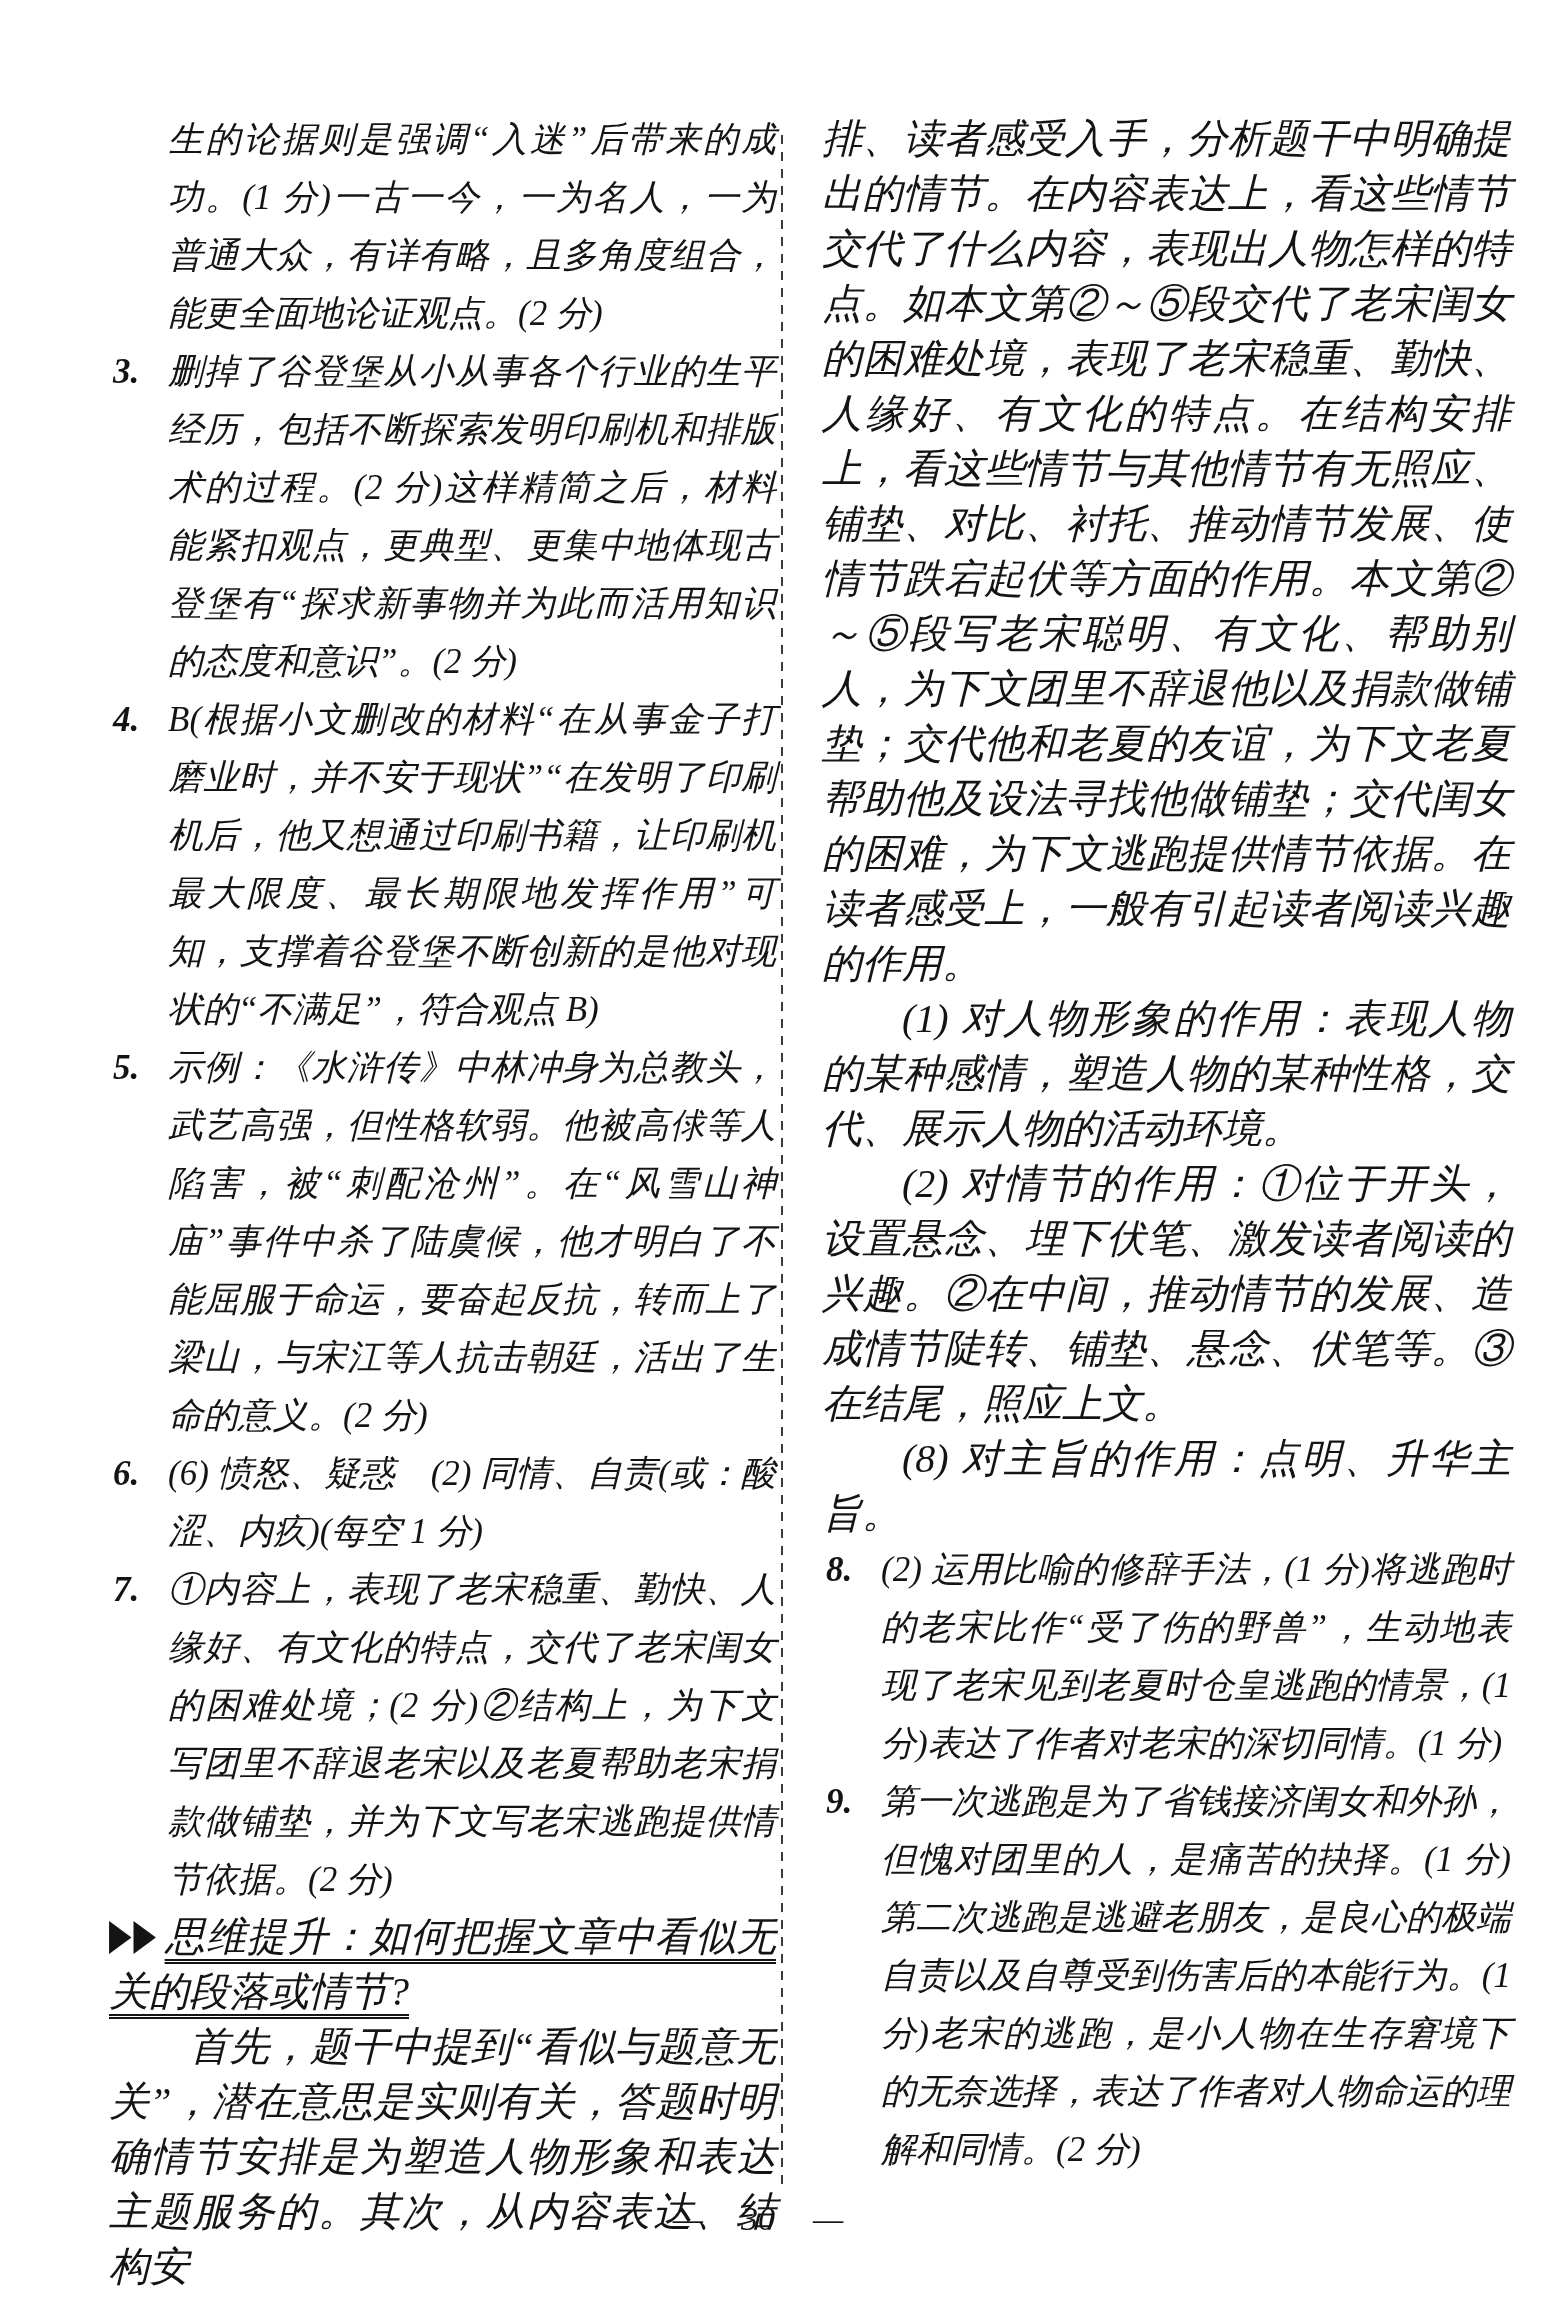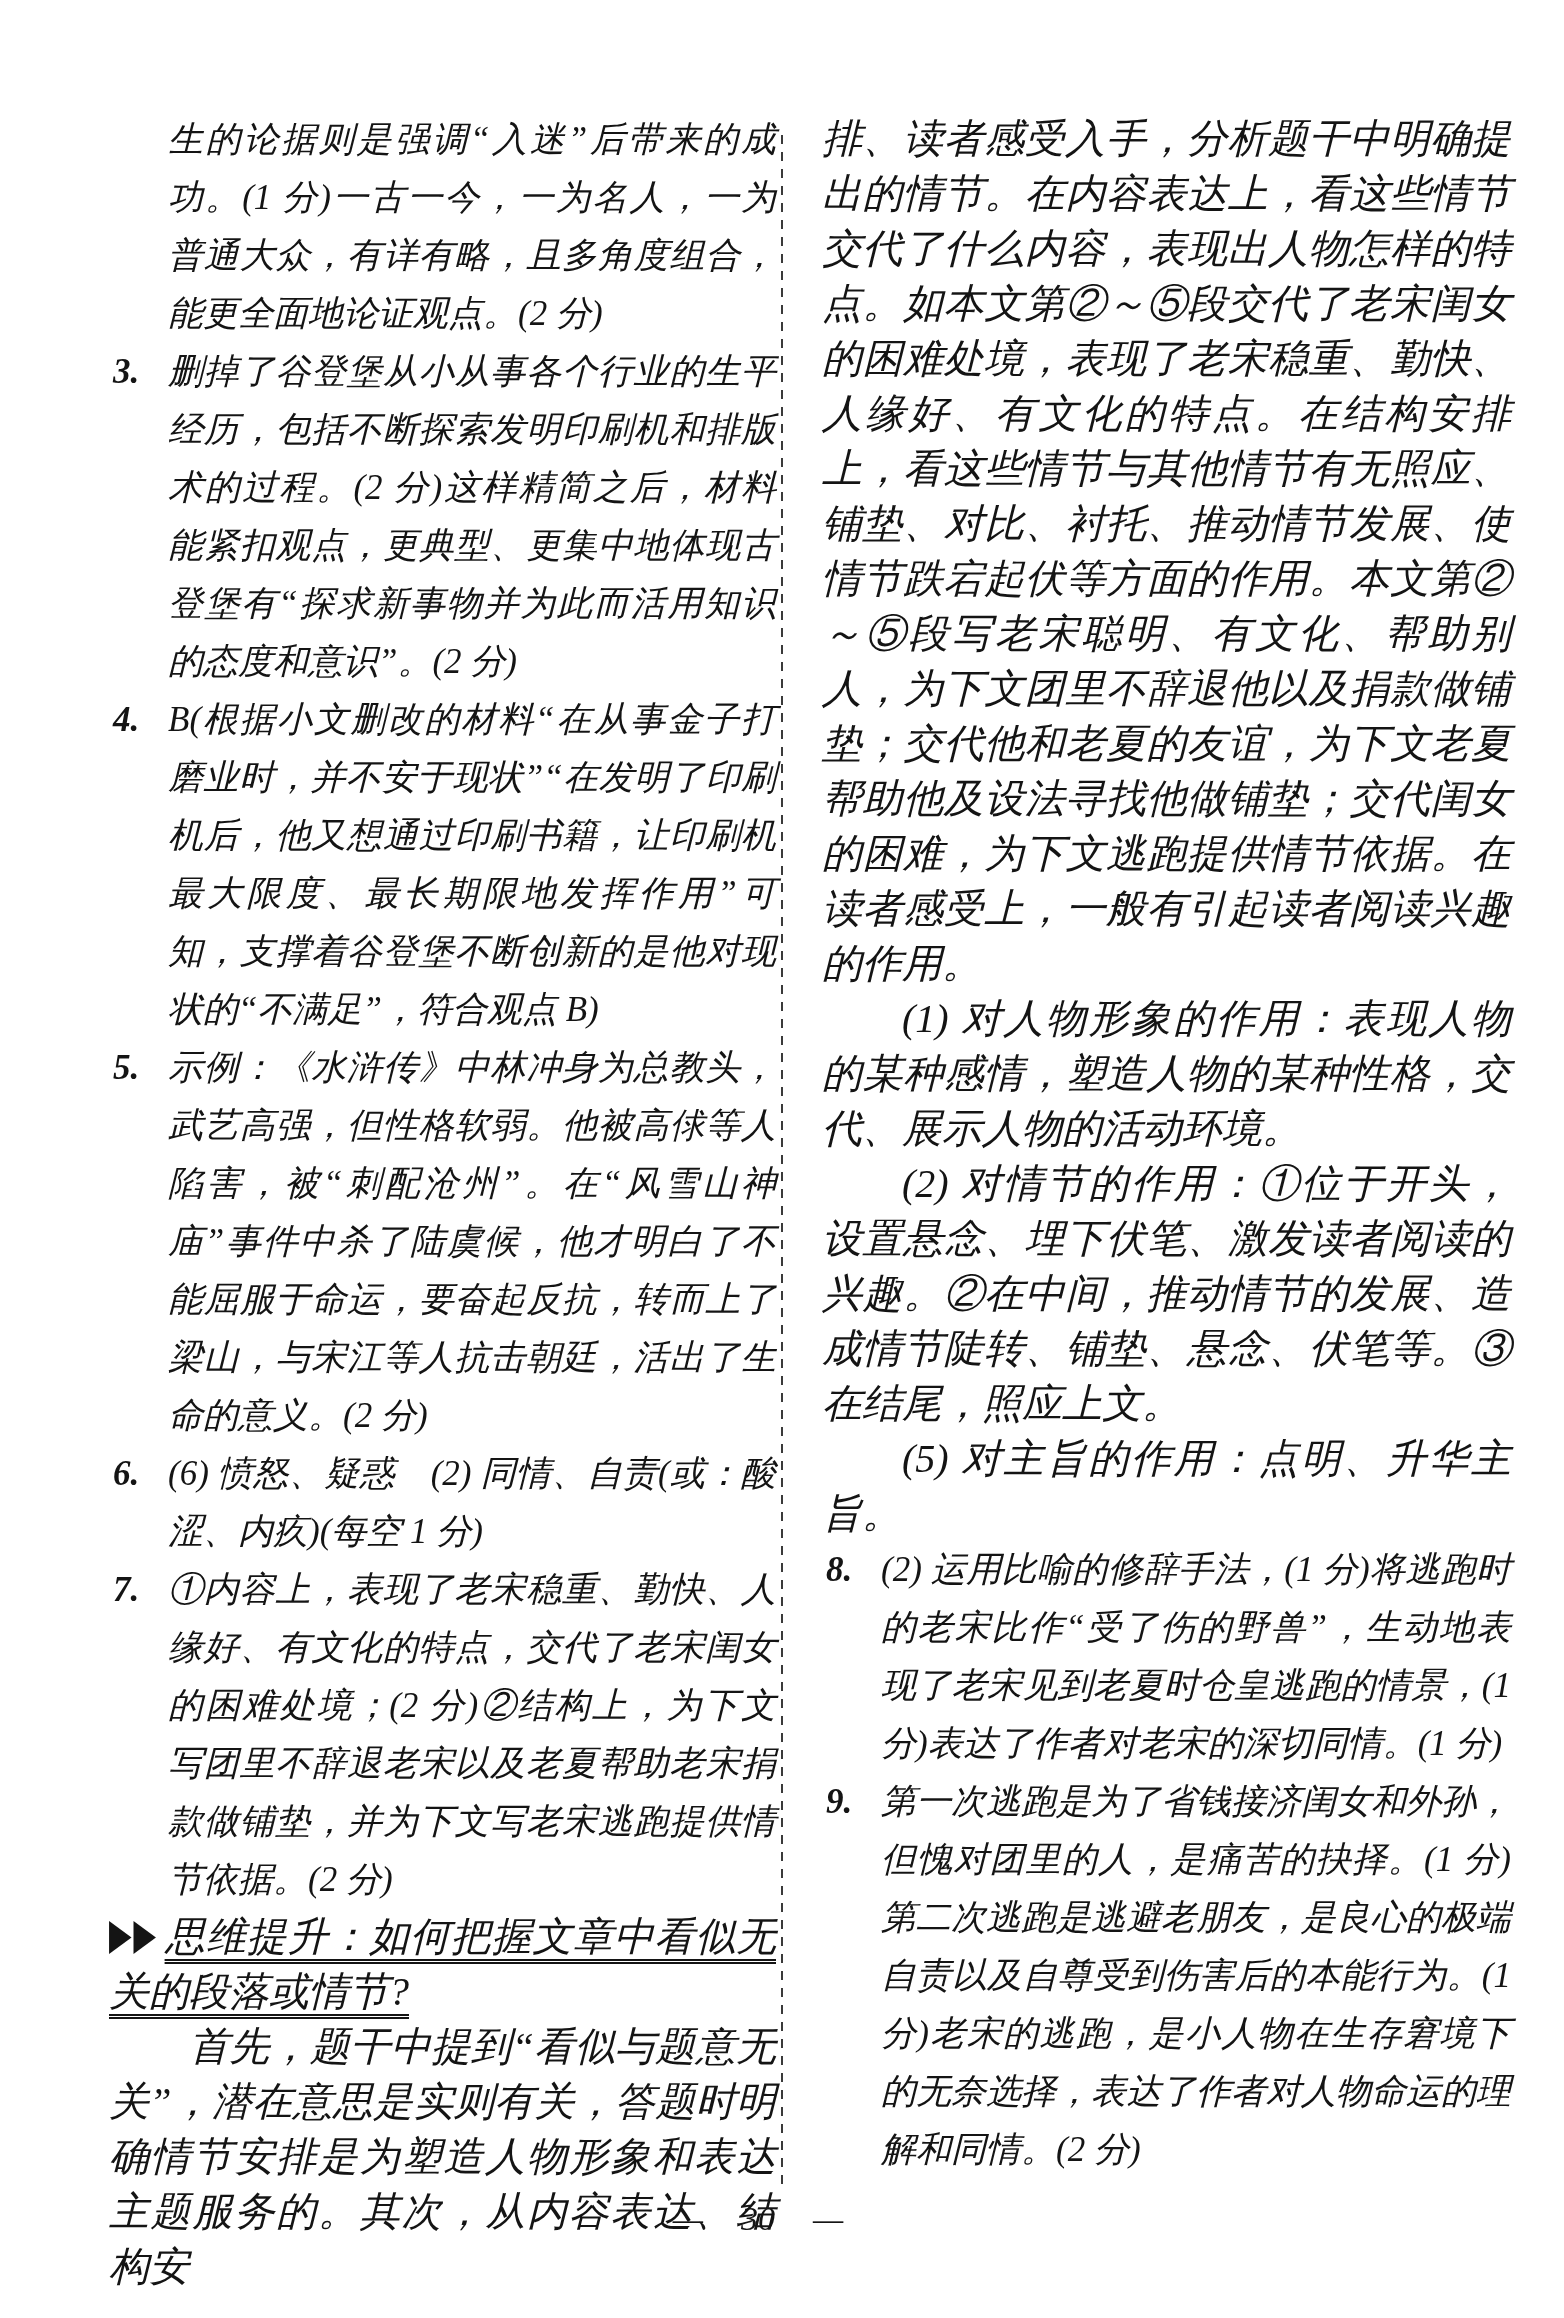--- a/index.html
+++ b/index.html
@@ -105,21 +105,21 @@
 
   </div>
 
   <div class="col col-right">
 
     <div class="annot">排、读者感受入手，分析题干中明确提出的情节。在内容表达上，看这些情节交代了什么内容，表现出人物怎样的特点。如本文第②～⑤段交代了老宋闺女的困难处境，表现了老宋稳重、勤快、人缘好、有文化的特点。在结构安排上，看这些情节与其他情节有无照应、铺垫、对比、衬托、推动情节发展、使情节跌宕起伏等方面的作用。本文第②～⑤段写老宋聪明、有文化、帮助别人，为下文团里不辞退他以及捐款做铺垫；交代他和老夏的友谊，为下文老夏帮助他及设法寻找他做铺垫；交代闺女的困难，为下文逃跑提供情节依据。在读者感受上，一般有引起读者阅读兴趣的作用。</div>
 
 
     <div class="annot indent2">(1) 对人物形象的作用：表现人物的某种感情，塑造人物的某种性格，交代、展示人物的活动环境。</div>
     <div class="annot indent2">(2) 对情节的作用：①位于开头，设置悬念、埋下伏笔、激发读者阅读的兴趣。②在中间，推动情节的发展、造成情节陡转、铺垫、悬念、伏笔等。③在结尾，照应上文。</div>
-    <div class="annot indent2">(5) 对主旨的作用：点明、升华主旨。</div>
+    <div class="annot indent2">(8) 对主旨的作用：点明、升华主旨。</div>
 
     <div class="t item">
       <span class="num">8.</span>
       <div>(2) 运用比喻的修辞手法，(1 分)将逃跑时的老宋比作“受了伤的野兽”，生动地表现了老宋见到老夏时仓皇逃跑的情景，(1 分)表达了作者对老宋的深切同情。(1 分)</div>
     </div>
 
     <div class="t item">
       <span class="num">9.</span>
       <div>第一次逃跑是为了省钱接济闺女和外孙，但愧对团里的人，是痛苦的抉择。(1 分)第二次逃跑是逃避老朋友，是良心的极端自责以及自尊受到伤害后的本能行为。(1 分)老宋的逃跑，是小人物在生存窘境下的无奈选择，表达了作者对人物命运的理解和同情。(2 分)</div>
     </div>

